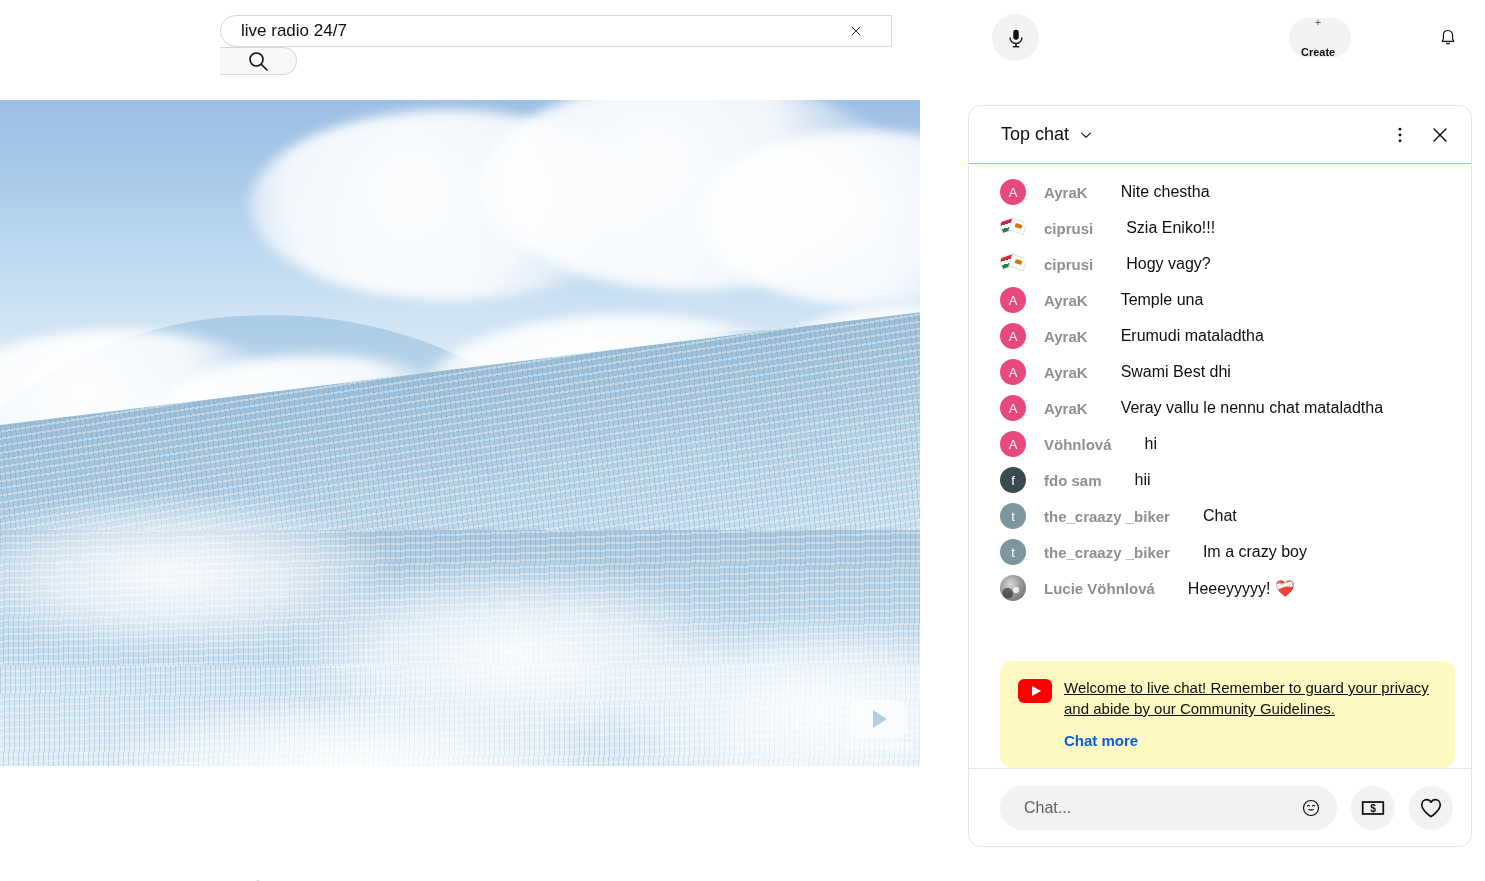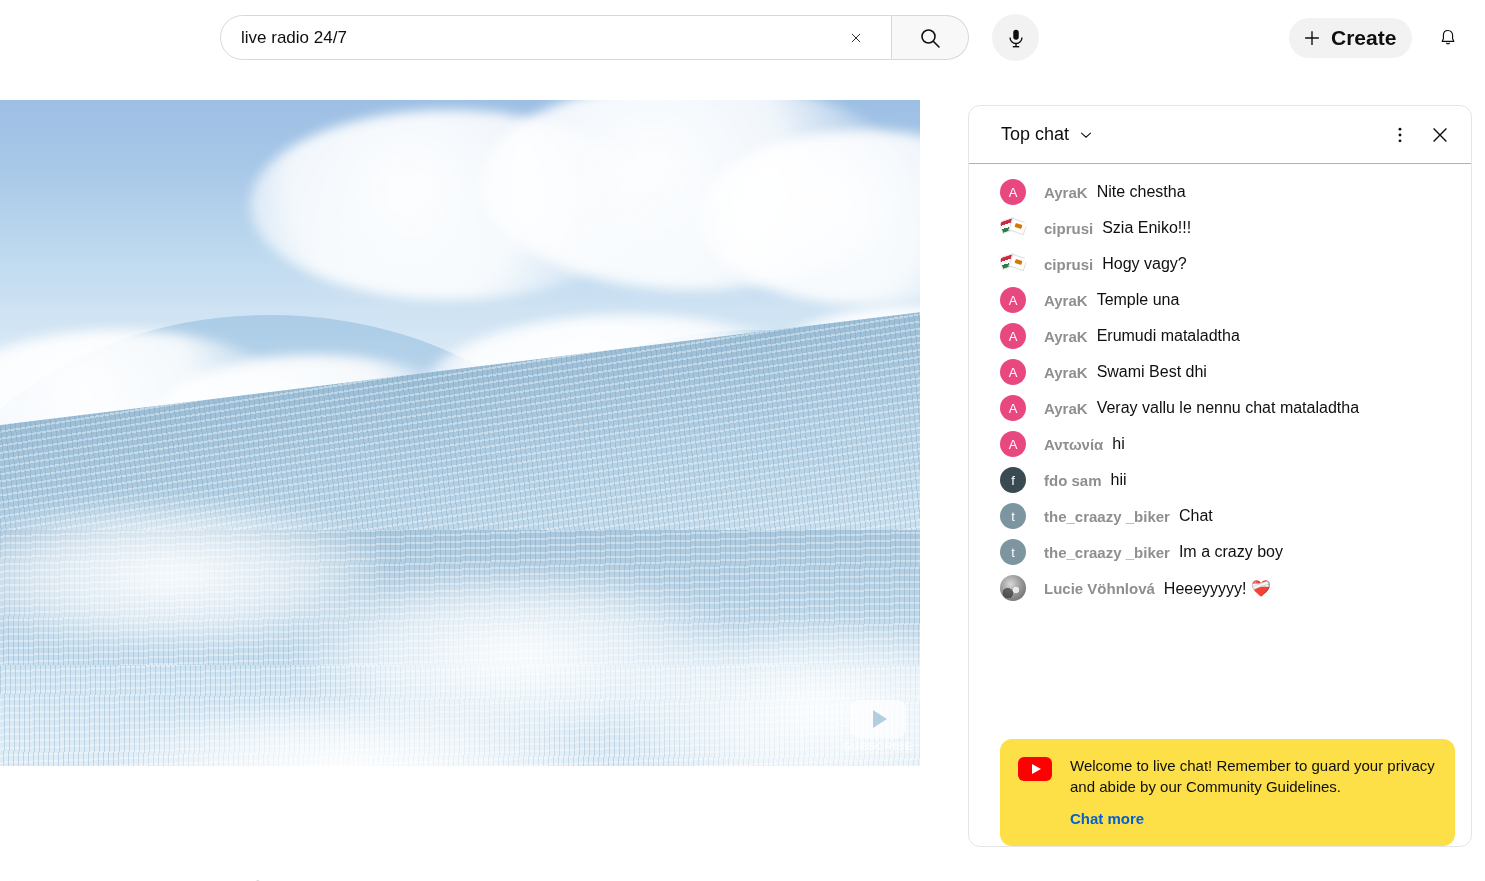--- a/index.html
+++ b/index.html
@@ -17,20 +17,21 @@
   .topbar {
     position: absolute; top: 0; left: 0;
     width: 1485px; height: 76px;
     display: flex; align-items: center;
     background: #fff;
   }
   .search-wrap {
     position: absolute; left: 220px; top: 15px;
     display: flex; align-items: stretch;
     height: 45px;
+    flex-direction: column;
   }
   .search-box {
     width: 672px; height: 45px;
     border: 1px solid #d8d8d8;
     border-radius: 23px 0 0 23px;
     background: #fff;
     display: flex; align-items: center;
     padding-left: 20px;
     position: relative;
   }
@@ -61,24 +62,25 @@
     position: absolute; left: 992px; top: 14px;
     width: 47px; height: 47px; border-radius: 50%;
     background: #f2f2f2;
     display: flex; align-items: center; justify-content: center;
     cursor: pointer; border: 0;
   }
   .create-btn {
     position: absolute; left: 1289px; top: 18px;
     height: 40px; padding: 0 16px 0 12px;
     border-radius: 20px; background: #f2f2f2;
-    display: flex; align-items: center; gap: 8px;
+    display: flex; align-items: center; gap: 19px;
     cursor: pointer; border: 0;
-    font-size: 21px; font-weight: bold; color: #0f0f0f;
+    font-size: 11px; font-weight: bold; color: #0f0f0f;
     font-family: "Liberation Sans", sans-serif;
+    flex-direction: column;
   }
   .bell-btn {
     position: absolute; left: 1432px; top: 22px;
     width: 32px; height: 32px;
     display: flex; align-items: center; justify-content: center;
     cursor: pointer; background: transparent; border: 0;
   }
 
   
   .video-col { position: absolute; left: 0; top: 100px; width: 940px; }
@@ -203,28 +205,28 @@
     border-radius: 50%; margin-right: 18px;
     display: flex; align-items: center; justify-content: center;
     color: #fff; font-size: 13px; font-weight: normal;
     overflow: hidden; position: relative;
   }
   .chat-author {
     font-size: 15px; font-weight: bold; color: #8f8f8f;
     margin-right: 9px; white-space: nowrap;
   }
   .chat-text {
-    font-size: 16px; color: #0f0f0f; white-space: nowrap;
+    font-size: 16px; color: #0f0f0f; white-space: nowrap; margin-left: 24px;
   }
 
   .notice {
     margin: 14px 16px 0 31px;
-    background: #fde047; border-radius: 12px;
+    background: #fef9c3; border-radius: 12px;
     padding: 16px 18px 18px 18px;
-    display: flex; gap: 18px;
+    display: flex; gap: 12px; text-decoration: underline;
   }
   .yt-logo {
     width: 34px; height: 24px; min-width: 34px;
     border-radius: 6px; background: #ff0000;
     display: flex; align-items: center; justify-content: center;
     margin-top: 2px;
   }
   .yt-logo-tri {
     width: 0; height: 0;
     border-left: 9px solid #fff;
@@ -428,21 +430,21 @@
           <span class="chat-author">AyraK</span>
           <span class="chat-text">Swami Best dhi</span>
         </div>
         <div class="chat-row">
           <div class="avatar" style="background: rgb(232, 72, 127);">A</div>
           <span class="chat-author">AyraK</span>
           <span class="chat-text">Veray vallu le nennu chat mataladtha</span>
         </div>
         <div class="chat-row">
           <div class="avatar" style="background: rgb(232, 72, 127);">A</div>
-          <span class="chat-author">Αντωνία</span>
+          <span class="chat-author">Vöhnlová</span>
           <span class="chat-text">hi</span>
         </div>
         <div class="chat-row">
           <div class="avatar" style="background: rgb(58, 74, 82);">f</div>
           <span class="chat-author">fdo sam</span>
           <span class="chat-text">hii</span>
         </div>
         <div class="chat-row">
           <div class="avatar" style="background: rgb(125, 149, 160);">t</div>
           <span class="chat-author">the_craazy _biker</span>
@@ -465,14 +467,38 @@
     <div class="notice">
       <div class="yt-logo">
         <div class="yt-logo-tri"></div>
       </div>
       <div>
         <div class="notice-text">Welcome to live chat! Remember to guard your privacy and abide by our Community Guidelines.</div>
         <a class="notice-link">Chat more</a>
       </div>
     </div>
 
+    <div class="chat-footer">
+      <div class="chat-input-box">
+        <input class="chat-input" type="text" placeholder="Chat..." style="">
+        <button class="emoji-btn">
+          <svg width="26" height="26" viewBox="0 0 24 24">
+            <circle cx="12" cy="12" r="9" stroke="#0f0f0f" stroke-width="1.4" fill="none"></circle>
+            <path d="M8 13.5 C9 15.5 15 15.5 16 13.5 Z" fill="#0f0f0f"></path>
+            <path d="M7.8 9.6 C8.4 8.6 9.6 8.6 10.2 9.6" stroke="#0f0f0f" stroke-width="1.3" fill="none" stroke-linecap="round"></path>
+            <path d="M13.8 9.6 C14.4 8.6 15.6 8.6 16.2 9.6" stroke="#0f0f0f" stroke-width="1.3" fill="none" stroke-linecap="round"></path>
+          </svg>
+        </button>
+      </div>
+      <button class="round-btn">
+        <svg width="26" height="26" viewBox="0 0 24 24">
+          <rect x="2.5" y="6.5" width="19" height="11" stroke="#0f0f0f" stroke-width="1.6" fill="none"></rect>
+          <text x="12" y="15.6" font-size="9.5" font-weight="bold" text-anchor="middle" font-family="Liberation Sans, sans-serif" fill="#0f0f0f">$</text>
+        </svg>
+      </button>
+      <button class="round-btn">
+        <svg width="26" height="26" viewBox="0 0 24 24">
+          <path d="M12 20 C12 20 3.5 14.2 3.5 8.9 C3.5 6.2 5.6 4.3 8 4.3 C9.7 4.3 11.2 5.3 12 6.7 C12.8 5.3 14.3 4.3 16 4.3 C18.4 4.3 20.5 6.2 20.5 8.9 C20.5 14.2 12 20 12 20 Z" stroke="#0f0f0f" stroke-width="1.5" fill="none" stroke-linejoin="round"></path>
+        </svg>
+      </button>
+    </div>
   </div>
 </div>
 
 </body></html>

